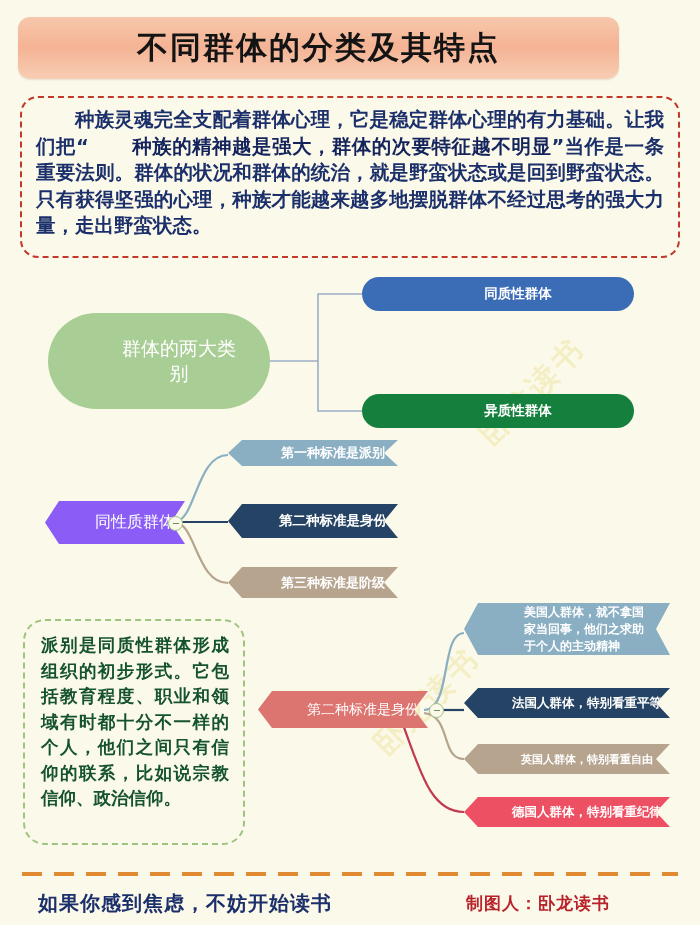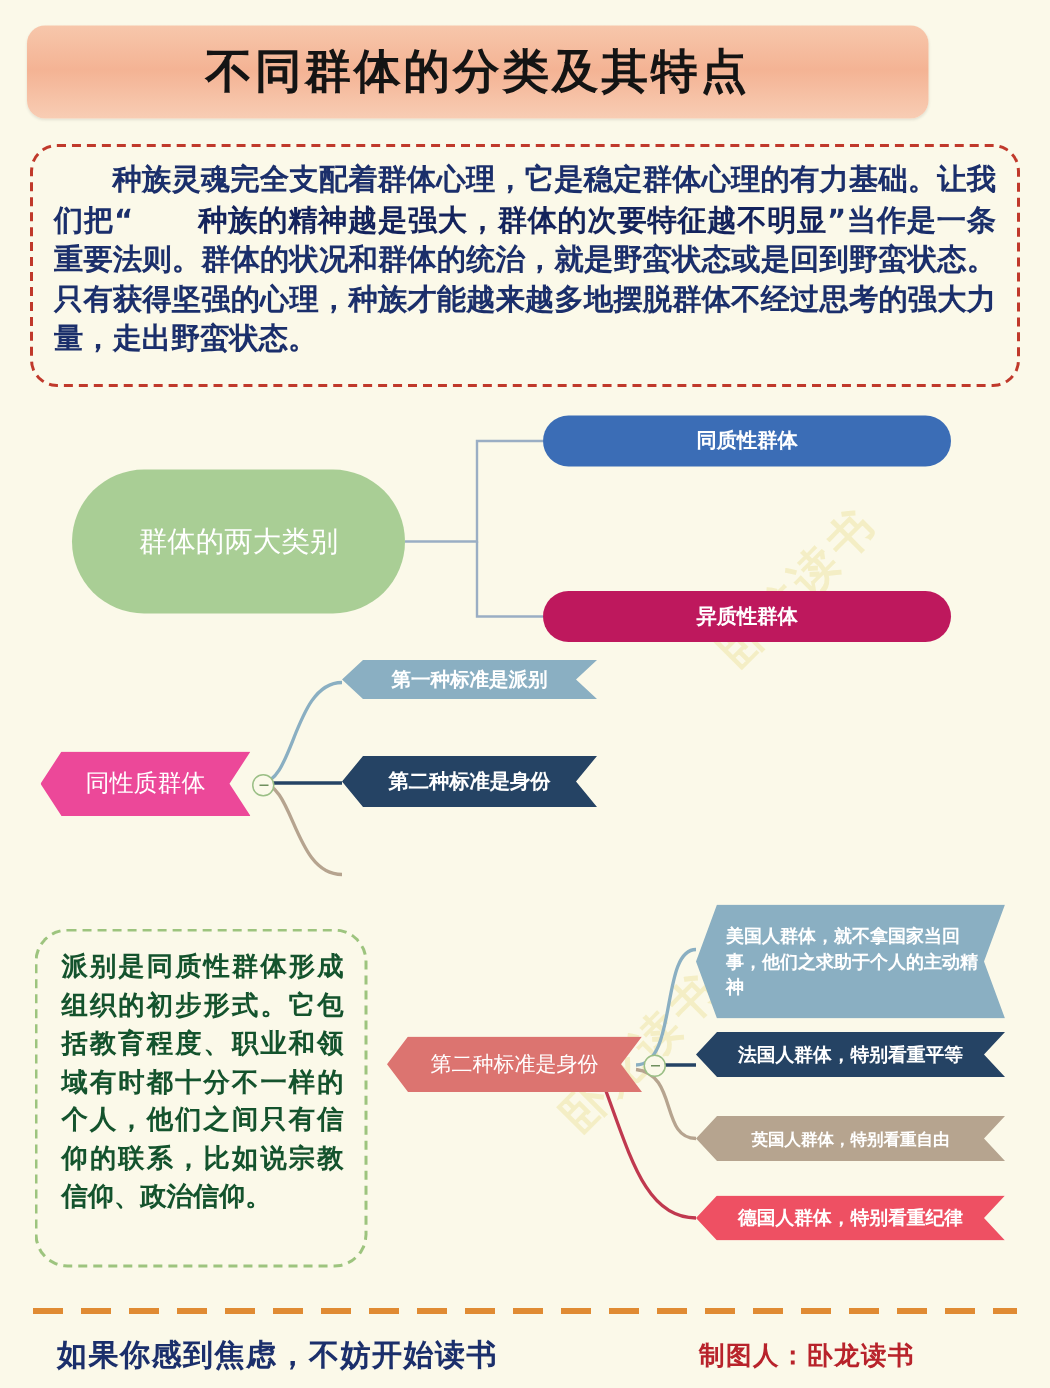--- a/index.html
+++ b/index.html
@@ -55,63 +55,63 @@
     font-family:"DejaVu Sans","Liberation Sans",sans-serif;
   }
   .intro-text b{color:#14235c;font-weight:700;margin-left:43px;}
 
   
   #links{position:absolute;left:0;top:0;width:700px;height:925px;pointer-events:none;}
 
   
   .node{position:absolute;display:flex;align-items:center;justify-content:center;
         color:#fff;font-weight:700;box-sizing:border-box;text-align:center;}
-  .node span{display:block;width:100%;}
+  .node span{display:block;width:100%;padding-left:40px;}
 
   .n-root{
     left:48px;top:313px;width:222px;height:96px;
     background:#a9ce95;border-radius:48px;
     font-size:19px;line-height:25px;font-weight:400;
     padding:0 26px;
   }
   .n-blue{
     left:362px;top:277px;width:272px;height:34px;
     background:#3b6db6;border-radius:17px;font-size:13.5px;
   }
   .n-orange{
     left:362px;top:394px;width:272px;height:34px;
-    background:#be185d;border-radius:17px;font-size:13.5px;
+    background:#15803d;border-radius:17px;font-size:13.5px;
   }
 
   
   .hex{
     clip-path:polygon(14px 0, 100% 0, calc(100% - 14px) 50%, 100% 100%, 14px 100%, 0 50%);
   }
   .n-red1{
-    left:27px;top:501px;width:140px;height:43px;
-    background:#ec4899;font-size:16px;font-weight:400;
+    left:45px;top:501px;width:140px;height:43px;
+    background:#8b5cf6;font-size:16px;font-weight:400;
   }
   .n-std1{
     left:228px;top:440px;width:170px;height:26px;
     background:#8aafc2;font-size:13px;
   }
   .n-std2{
     left:228px;top:504px;width:170px;height:34px;
     background:#254364;font-size:13.5px;
   }
   .n-std3{
     left:228px;top:567px;width:170px;height:31px;
     background:#b6a48f;font-size:13px;
   }
   .n-red2{
     left:258px;top:691px;width:170px;height:37px;
     background:#dc7470;font-size:14px;font-weight:400;
   }
   .n-us{
-    left:464px;top:603px;width:206px;height:76px;
+    left:464px;top:603px;width:206px;height:52px;
     background:#8aafc2;font-size:12px;line-height:17px;
     justify-content:flex-start;padding:0 18px 0 20px;text-align:left;
   }
   .n-fr{
     left:464px;top:688px;width:206px;height:30px;
     background:#254364;font-size:12.5px;
   }
   .n-uk{
     left:464px;top:744px;width:206px;height:30px;
     background:#b6a48f;font-size:11px;
@@ -208,20 +208,23 @@
   <div class="toggle tg-1">
       <i></i>
     </div>
 
   <div class="node hex n-std1">
     <span>第一种标准是派别</span>
   </div>
   <div class="node hex n-std2">
     <span>第二种标准是身份</span>
   </div>
+  <div class="node hex n-std3">
+    <span>第三种标准是阶级</span>
+  </div>
 
   <div class="node hex n-red2">
     <span>第二种标准是身份</span>
   </div>
   <div class="toggle tg-2">
       <i></i>
     </div>
 
   <div class="node hex n-us">
     <span>美国人群体，就不拿国家当回事，他们之求助于个人的主动精神</span>

